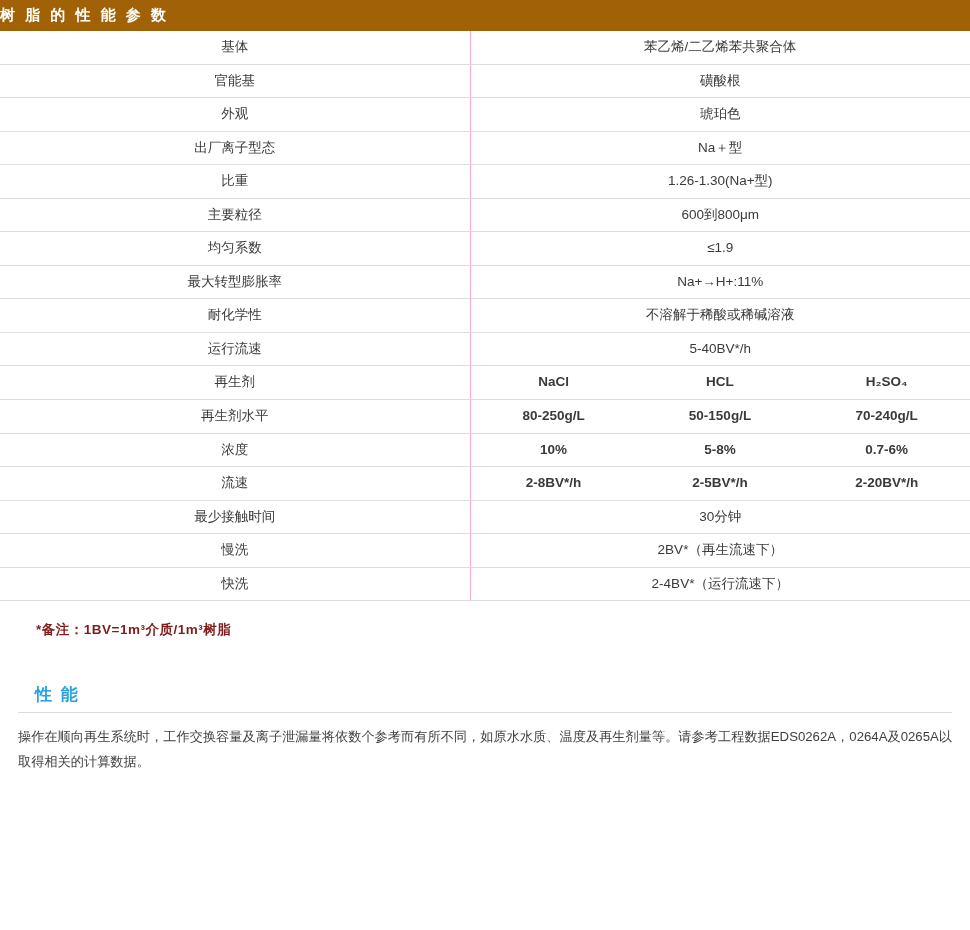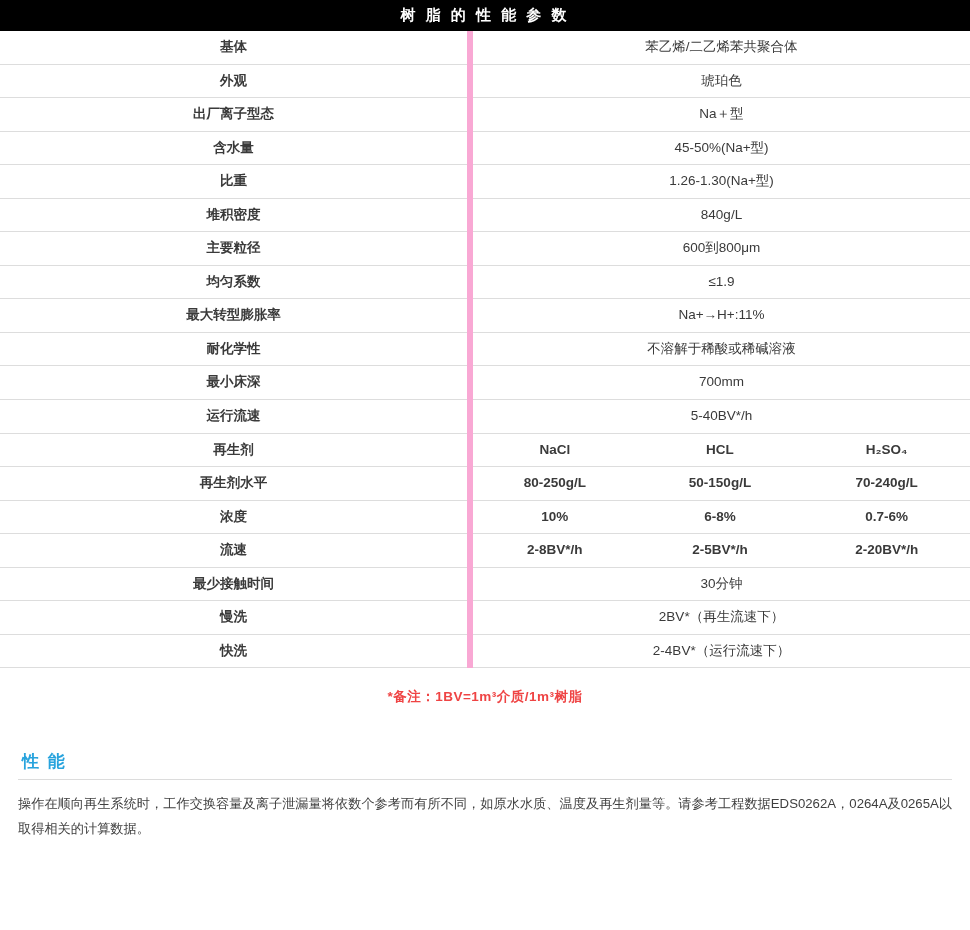--- a/index.html
+++ b/index.html
@@ -13,23 +13,23 @@
   }
   .page {
     width: 970px;
     min-height: 930px;
     position: relative;
     background: #ffffff;
   }
 
   
   .section-bar {
-    background: #000000;
+    background: #a16207;
     color: #ffffff;
-    text-align: center;
+    text-align: left;
     font-size: 15px;
     font-weight: bold;
     letter-spacing: 3px;
     padding: 6px 0 7px 0;
     line-height: 1.2;
   }
 
   
   table.spec {
     width: 100%;
@@ -39,53 +39,52 @@
   table.spec td {
     border-bottom: 1px solid #dddddd;
     font-size: 13.5px;
     padding: 7px 4px 8px 4px;
     text-align: center;
     color: #3a3a3a;
     line-height: 1.3;
   }
   td.label {
     width: 470px;
-    border-right: 6px solid #f9a8d4;
-    font-weight: bold;
+    border-right: 1px solid #f9a8d4;
   }
   td.value { }
   td.v3 {
     width: 33.33%;
     font-weight: bold;
   }
   .subcell {
     border-right: none;
   }
   table.spec tr:first-child td { border-top: none; }
 
   
   .note {
-    text-align: center;
-    color: #ef4444;
+    color: #7f1d1d;
     font-size: 13.5px;
     font-weight: bold;
     padding: 20px 0 18px 0;
     letter-spacing: 0.5px;
+    margin-left: 36px;
   }
 
   
   .block {
     padding: 0 18px;
   }
   .block-title {
     color: #27a3dd;
     font-size: 17px;
     font-weight: bold;
     letter-spacing: 2px;
-    margin: 26px 0 6px 4px;
+    margin: 26px 0 6px 17px;
   }
   .rule {
     height: 1px;
     background: #dcdcdc;
     width: 100%;
     margin: 0 0 12px 0;
   }
   .block-text {
     font-size: 13.2px;
     line-height: 1.85;
@@ -100,38 +99,34 @@
 
   <div class="section-bar">树 脂 的 性 能 参 数</div>
 
   <table class="spec">
     <tbody>
       <tr>
         <td class="label">基体</td>
         <td class="value">苯乙烯/二乙烯苯共聚合体</td>
       </tr>
       <tr>
+        <td class="label">官能基</td>
+        <td class="value">磺酸根</td>
+      </tr>
+      <tr>
         <td class="label">外观</td>
         <td class="value">琥珀色</td>
       </tr>
       <tr>
         <td class="label">出厂离子型态</td>
         <td class="value">Na＋型</td>
       </tr>
       <tr>
-        <td class="label">含水量</td>
-        <td class="value">45-50%(Na+型)</td>
-      </tr>
-      <tr>
         <td class="label">比重</td>
         <td class="value">1.26-1.30(Na+型)</td>
-      </tr>
-      <tr>
-        <td class="label">堆积密度</td>
-        <td class="value">840g/L</td>
       </tr>
       <tr>
         <td class="label">主要粒径</td>
         <td class="value">600到800μm</td>
       </tr>
       <tr>
         <td class="label">均匀系数</td>
         <td class="value">≤1.9</td>
       </tr>
       <tr>
@@ -142,43 +137,39 @@
         <td class="label">耐化学性</td>
         <td class="value">不溶解于稀酸或稀碱溶液</td>
       </tr>
     </tbody>
   </table>
 
 
   <table class="spec">
     <tbody>
       <tr>
-        <td class="label">最小床深</td>
-        <td class="value" colspan="3">700mm</td>
-      </tr>
-      <tr>
         <td class="label">运行流速</td>
         <td class="value" colspan="3">5-40BV*/h</td>
       </tr>
       <tr>
         <td class="label">再生剂</td>
         <td class="value v3 subcell">NaCl</td>
         <td class="value v3 subcell">HCL</td>
         <td class="value v3 subcell">H₂SO₄</td>
       </tr>
       <tr>
         <td class="label">再生剂水平</td>
         <td class="value v3 subcell">80-250g/L</td>
         <td class="value v3 subcell">50-150g/L</td>
         <td class="value v3 subcell">70-240g/L</td>
       </tr>
       <tr>
         <td class="label">浓度</td>
         <td class="value v3 subcell">10%</td>
-        <td class="value v3 subcell">6-8%</td>
+        <td class="value v3 subcell">5-8%</td>
         <td class="value v3 subcell">0.7-6%</td>
       </tr>
       <tr>
         <td class="label">流速</td>
         <td class="value v3 subcell">2-8BV*/h</td>
         <td class="value v3 subcell">2-5BV*/h</td>
         <td class="value v3 subcell">2-20BV*/h</td>
       </tr>
       <tr>
         <td class="label">最少接触时间</td>

